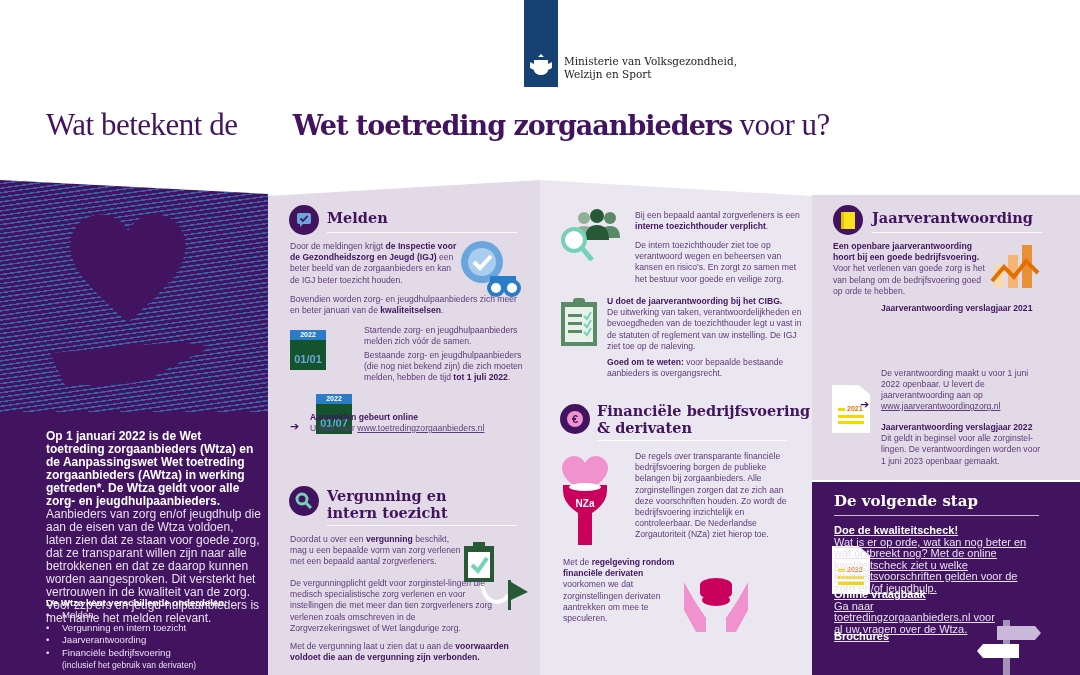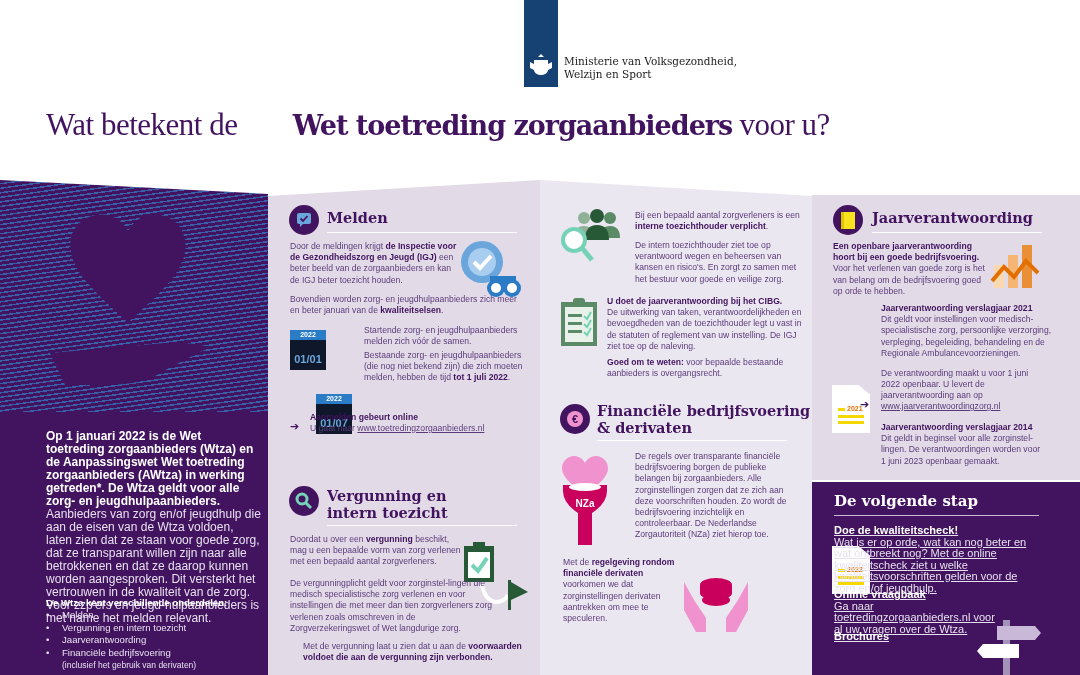--- a/index.html
+++ b/index.html
@@ -37,21 +37,21 @@
   .intro-list .sub { font-size: 8.5px; padding-left: 16px; }
 
   .sec-icon { width: 30px; height: 30px; border-radius: 50%; background: #42145f; display: flex; align-items: center; justify-content: center; }
   .sec-title { font-family: "DejaVu Serif", serif; font-weight: bold; color: #42145f; font-size: 14.5px; line-height: 17px; }
   .rule { height: 1px; background: #fff; }
   .txt { font-size: 8.6px; line-height: 11.2px; color: #5b3a7a; }
   .txt b { color: #42145f; }
   .link { text-decoration: underline; }
   .arrow { font-size: 11px; color: #42145f; }
 
-  .cal { width: 36px; height: 40px; background: #0f172a; border-top: 10px solid #2a7cc7; text-align: center; font-size: 11px; color: #6aa6dc; font-weight: bold; position: relative; }
+  .cal { width: 36px; height: 40px; background: #14532d; border-top: 10px solid #2a7cc7; text-align: center; font-size: 11px; color: #6aa6dc; font-weight: bold; position: relative; }
   .cal span.y { position: absolute; top: -10px; left: 0; right: 0; font-size: 7px; color: #fff; line-height: 10px; }
   .cal span.d { display: block; padding-top: 13px; }
 
   .next-title { font-family: "DejaVu Serif", serif; font-weight: bold; color: #fff; font-size: 15px; }
   .next-txt { font-size: 11px; line-height: 11.5px; color: #e8e0ef; text-decoration: underline; }
   .next-txt b { color: #fff; }
 
   .doc { width: 38px; height: 48px; background: #fff; position: relative; clip-path: polygon(0 0, 70% 0, 100% 20%, 100% 100%, 0 100%); }
   .doc .yr { position: absolute; left: 15px; top: 20px; font-size: 7px; font-weight: bold; color: #e17000; }
   .doc .ln { position: absolute; height: 3px; background: #f5d800; }
@@ -147,21 +147,21 @@
 <svg class="abs" style="left:462px;top:540px;" width="70" height="75" viewBox="0 0 70 75">
   <rect x="2" y="6" width="30" height="36" fill="#275937"></rect>
     <rect x="6" y="12" width="22" height="26" fill="#fff"></rect>
     <rect x="11" y="2" width="12" height="7" fill="#275937"></rect>
     <path d="M10 25 L16 31 L25 18" stroke="#76d2b6" stroke-width="4" fill="none"></path>
   <path d="M20 44 Q22 60 34 62 Q42 62 46 55" stroke="#fff" stroke-width="4" fill="none"></path>
     <rect x="46" y="40" width="3" height="30" fill="#275937"></rect>
     <path d="M49 42 L66 52 L49 60z" fill="#275937"></path>
 </svg>
 <div class="abs txt" style="left:290px;top:578px;width:205px;">De vergunningplicht geldt voor zorginstel-lingen die medisch specialistische zorg verlenen en voor instellingen die met meer dan tien zorgverleners zorg verlenen zoals omschreven in de Zorgverzekeringswet of Wet langdurige zorg.</div>
-<div class="abs txt" style="left:303px;top:641px;width:225px;"><span>Met de vergunning laat u zien dat u aan de </span><b>voorwaarden voldoet die aan de vergunning zijn verbonden.</b></div>
+<div class="abs txt" style="left:290px;top:641px;width:225px;"><span>Met de vergunning laat u zien dat u aan de </span><b>voorwaarden voldoet die aan de vergunning zijn verbonden.</b></div>
 
 <svg class="abs" style="left:558px;top:208px;" width="70" height="60" viewBox="0 0 70 60">
   <circle cx="26" cy="10" r="6" fill="#8fb197"></circle>
     <path d="M16 30 Q16 18 26 18 Q36 18 36 30z" fill="#8fb197"></path>
   <circle cx="52" cy="10" r="6" fill="#5b8a67"></circle>
     <path d="M42 30 Q42 18 52 18 Q62 18 62 30z" fill="#5b8a67"></path>
   <circle cx="39" cy="8" r="7" fill="#275937"></circle>
     <path d="M27 32 Q27 17 39 17 Q51 17 51 32z" fill="#275937"></path>
   <circle cx="16" cy="32" r="11" stroke="#76d2b6" stroke-width="4" fill="#fff"></circle>
     <path d="M24 40 L34 52" stroke="#76d2b6" stroke-width="5"></path>
@@ -218,32 +218,32 @@
     <rect x="32" y="2" width="10" height="43" fill="#e98f35"></rect>
   <path d="M2 38 L14 24 L24 34 L36 18 L48 30" stroke="#e17000" stroke-width="4" fill="none"></path>
 </svg>
 
 <div class="abs doc" style="left:832px;top:305px;">
     <span class="yr">2021</span>
     <span class="ln" style="left:6px;top:23px;width:7px;"></span>
     <span class="ln" style="left:6px;top:30px;width:26px;"></span>
     <span class="ln" style="left:6px;top:36px;width:26px;"></span>
   </div>
-<div class="abs txt" style="left:881px;top:303px;width:195px;"><b>Jaarverantwoording verslagjaar 2021</b><div>Dit geldt voor instellingen voor medisch-specialistische zorg, persoonlijke verzorging, verpleging, begeleiding, behandeling en de Regionale Ambulancevoorzieningen.</div></div>
+<div class="abs txt" style="left:881px;top:303px;width:195px;"><b>Jaarverantwoording verslagjaar 2021</b></div>
 <div class="abs txt" style="left:881px;top:368px;width:150px;">De verantwoording maakt u voor 1 juni 2022 openbaar. U levert de jaarverantwoording aan op</div>
 <div class="abs arrow" style="left:860px;top:398px;">➔</div>
 <div class="abs txt link" style="left:881px;top:401px;">www.jaarverantwoordingzorg.nl</div>
 
 <div class="abs doc" style="left:832px;top:418px;">
     <span class="yr">2022</span>
     <span class="ln" style="left:6px;top:23px;width:7px;"></span>
     <span class="ln" style="left:6px;top:30px;width:26px;"></span>
     <span class="ln" style="left:6px;top:36px;width:26px;"></span>
   </div>
-<div class="abs txt" style="left:881px;top:422px;width:165px;"><b>Jaarverantwoording verslagjaar 2014</b><div>Dit geldt in beginsel voor alle zorginstel-lingen. De verantwoordingen worden voor 1 juni 2023 openbaar gemaakt.</div></div>
+<div class="abs txt" style="left:881px;top:422px;width:165px;"><b>Jaarverantwoording verslagjaar 2022</b><div>Dit geldt in beginsel voor alle zorginstel-lingen. De verantwoordingen worden voor 1 juni 2023 openbaar gemaakt.</div></div>
 
 <div class="abs next-title" style="left:834px;top:492px;">De volgende stap</div>
 <div class="abs rule" style="left:834px;top:515px;width:205px;background:#c9b8d8;"></div>
 <div class="abs next-txt" style="left:834px;top:525px;width:205px;"><b>Doe de kwaliteitscheck!</b><div><span>Wat is er op orde, wat kan nog beter en wat ontbreekt nog? Met de </span><span class="link">online kwaliteitscheck</span><span> ziet u welke kwaliteitsvoorschriften gelden voor de zorg en/of jeugdhulp.</span></div></div>
 <div class="abs next-txt" style="left:834px;top:589px;width:165px;"><b>Online vraagbaak</b><div><span>Ga naar </span><span class="link">toetredingzorgaanbieders.nl</span><span> voor al uw vragen over de Wtza.</span></div></div>
 <div class="abs next-txt" style="left:834px;top:631px;width:140px;"><b>Brochures</b></div>
 <svg class="abs" style="left:975px;top:620px;" width="70" height="55" viewBox="0 0 70 55">
   <rect x="28" y="0" width="7" height="55" fill="#a393b8"></rect>
     <path d="M22 6 L60 6 L66 13 L60 20 L22 20z" fill="#c9b8d8"></path>
     <path d="M8 24 L44 24 L44 38 L8 38 L2 31z" fill="#fff"></path>

